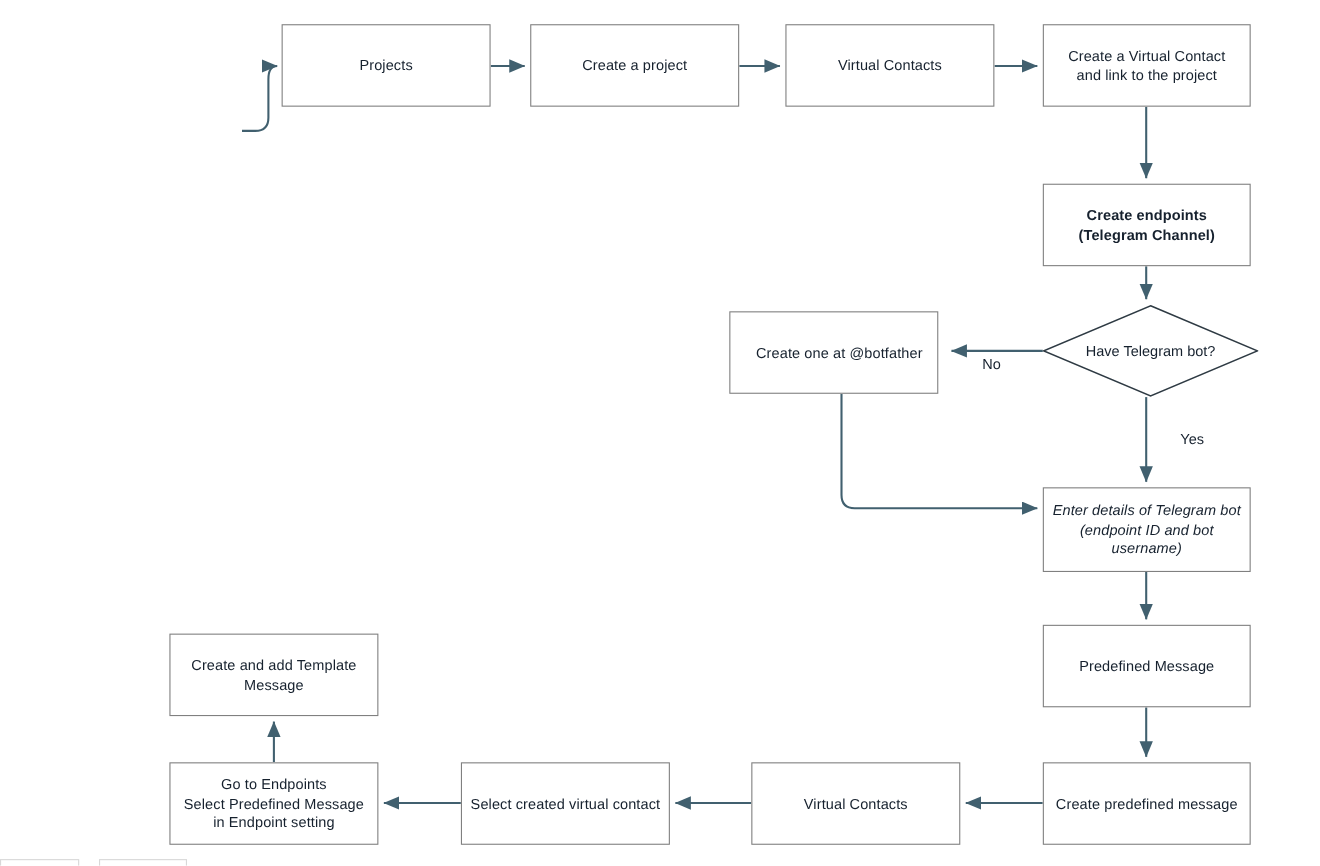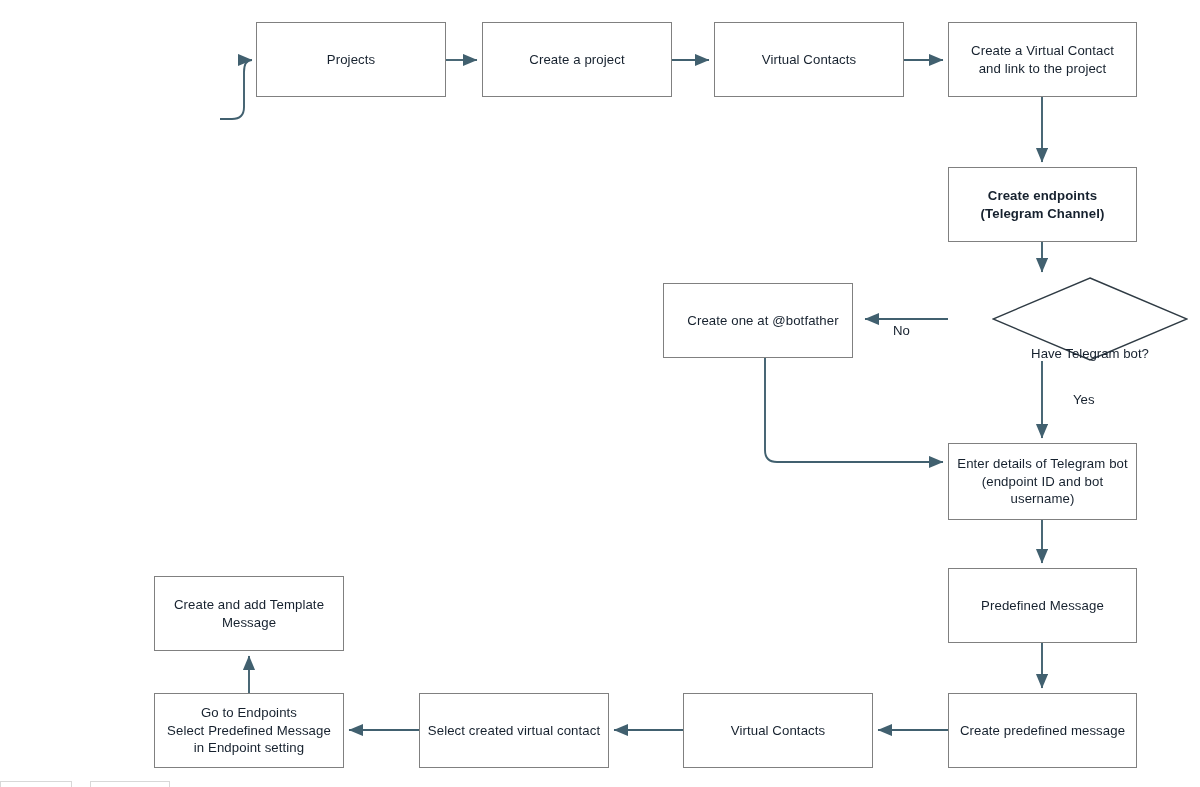--- a/index.html
+++ b/index.html
@@ -109,40 +109,40 @@
   <div class="node" style="left:714px;top:22px;width:190px;height:75px;">Virtual Contacts</div>
 
   <div class="node" style="left:948px;top:22px;width:189px;height:75px;">Create a Virtual Contact
 and link to the project</div>
 
   <div class="node" style="left:948px;top:167px;width:189px;height:75px;font-weight:bold;">Create endpoints
 (Telegram Channel)</div>
 
   <div class="node" style="left:663px;top:283px;width:190px;height:75px;padding-left:16px;">Create one at @botfather</div>
 
-  <div class="node" style="left:948px;top:443px;width:189px;height:77px;">Enter details of Telegram bot
+  <div class="node" style="left:948px;top:443px;width:189px;height:77px;font-style:italic;">Enter details of Telegram bot
 (endpoint ID and bot
 username)</div>
 
   <div class="node" style="left:948px;top:568px;width:189px;height:75px;">Predefined Message</div>
 
   <div class="node" style="left:948px;top:693px;width:189px;height:75px;">Create predefined message</div>
 
   <div class="node" style="left:683px;top:693px;width:190px;height:75px;">Virtual Contacts</div>
 
   <div class="node" style="left:419px;top:693px;width:190px;height:75px;">Select created virtual contact</div>
 
   <div class="node" style="left:154px;top:693px;width:190px;height:75px;">Go to Endpoints
 Select Predefined Message
 in Endpoint setting</div>
 
   <div class="node" style="left:154px;top:576px;width:190px;height:75px;">Create and add Template
 Message</div>
 
-  <div class="diamond-wrap" style="left:992px;top:277px;width:196px;height:84px;align-items:flex-end;">
+  <div class="diamond-wrap" style="left:948px;top:277px;width:196px;height:84px;">
     <svg width="196" height="84" viewBox="0 0 196 84">
       <polygon points="98,1 195,42 98,83 1,42" fill="#ffffff" stroke="#2f3b44" stroke-width="1.4"></polygon>
     </svg>
     <span class="diamond-label">Have Telegram bot?</span>
   </div>
 
   <div class="edge-label" style="left:893px;top:285px;margin-top:38px;">No</div>
   <div class="edge-label" style="left:1073px;top:392px;">Yes</div>
 
   <div class="node node-faint" style="left:0px;top:781px;width:72px;height:18px;"></div>

